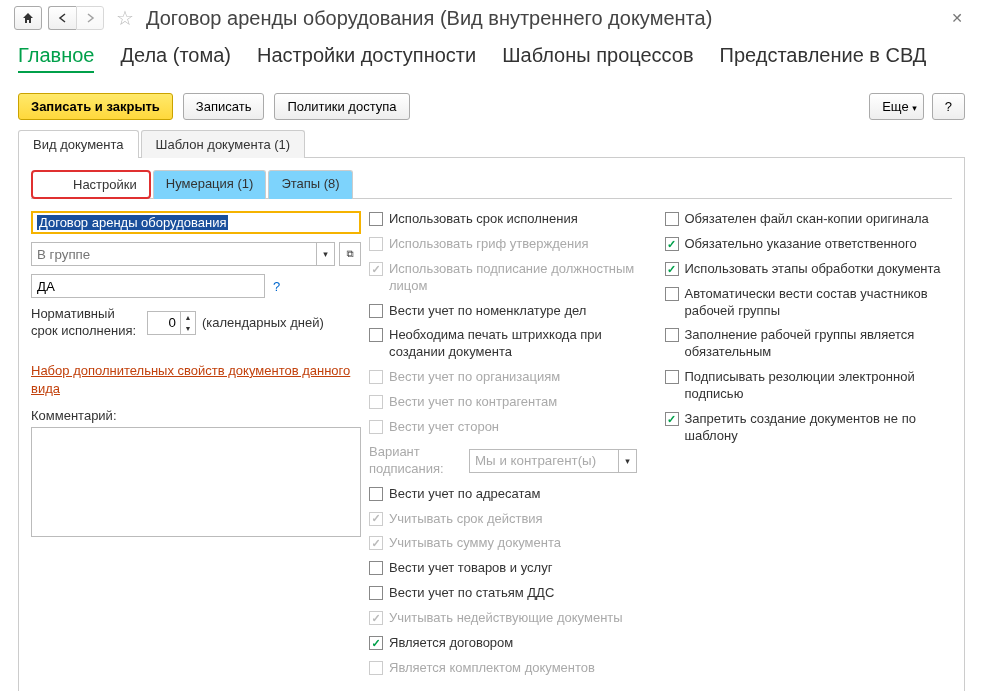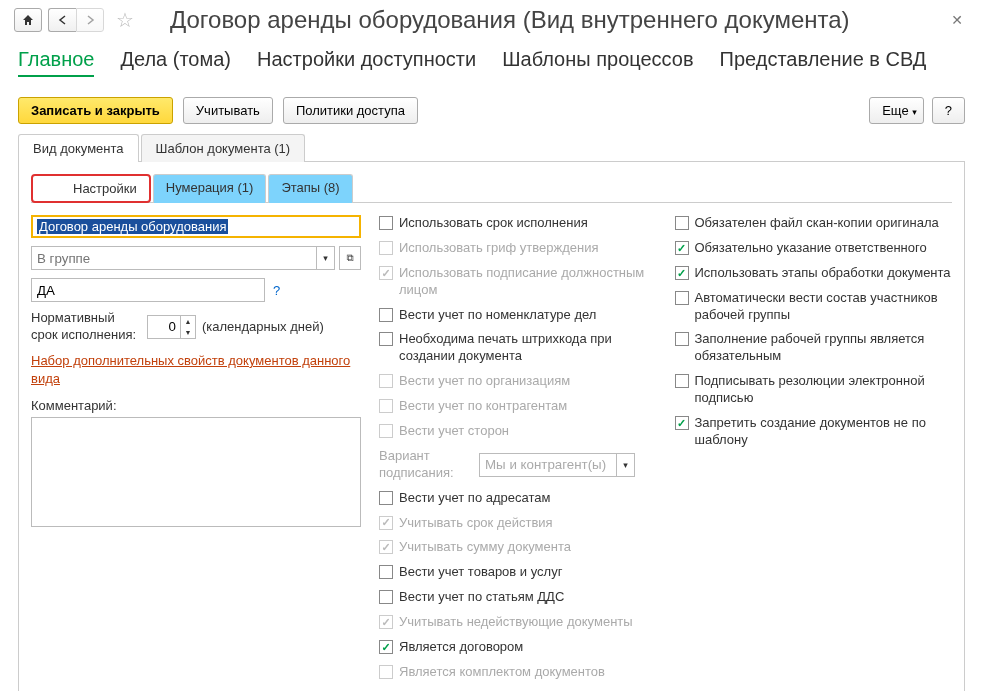--- a/index.html
+++ b/index.html
@@ -4,67 +4,67 @@
 <style>
 * { box-sizing: border-box; margin: 0; padding: 0; }
 body { font-family: Arial, sans-serif; font-size: 13px; color: #333; background: #fff; width: 983px; }
 .topbar { display: flex; align-items: center; padding: 6px 14px 4px; gap: 6px; }
 .icon-btn { background: linear-gradient(#fff,#f0f0f0); border: 1px solid #aaa; border-radius: 3px; width: 28px; height: 24px; display: inline-flex; align-items: center; justify-content: center; cursor: pointer; }
 .icon-btn.disabled { opacity: .45; }
 .nav-group { display: flex; }
 .nav-group .icon-btn:first-child { border-radius: 3px 0 0 3px; border-right: none; }
 .nav-group .icon-btn:last-child { border-radius: 0 3px 3px 0; }
 .star { color: #bbb; font-size: 20px; margin: 0 6px; }
-.page-title { font-size: 24px; color: #444; margin-left: 24px; }
+.page-title { font-size: 20px; color: #444; }
 .close-x { margin-left: auto; color: #777; font-size: 14px; cursor: pointer; padding: 0 6px; }
 .nav-links { display: flex; gap: 26px; padding: 10px 18px 14px; font-size: 20px; }
 .nav-links span { color: #333; cursor: pointer; }
 .nav-links span.active { color: #00a04a; border-bottom: 2px solid #00a04a; padding-bottom: 4px; }
 .toolbar { display: flex; gap: 10px; padding: 6px 18px 10px; align-items: center; }
 .btn { background: linear-gradient(#fff,#eee); border: 1px solid #aaa; border-radius: 3px; padding: 5px 12px; cursor: pointer; font-size: 13px; }
 .btn.primary { background: linear-gradient(#ffe96b,#ffd83c); border-color: #caa200; font-weight: bold; }
 .btn.more { padding-right: 6px; }
 .toolbar-right { margin-left: auto; display: flex; gap: 8px; }
 .tabs { display: flex; border-bottom: 1px solid #ccc; margin: 0 18px; }
 .tab { padding: 6px 14px; border: 1px solid #ccc; border-bottom: none; background: #f4f4f4; margin-right: 2px; margin-bottom: -1px; cursor: pointer; border-radius: 3px 3px 0 0; }
 .tab.active { background: #fff; }
 .tab-content { border: 1px solid #ccc; border-top: none; margin: 0 18px; padding: 12px; }
 .subtabs { display: flex; border-bottom: 1px solid #ccc; margin-bottom: 12px; }
 .subtab { padding: 5px 12px; border: 1px solid #ccc; border-bottom: none; background: #7dd3fc; margin-right: 2px; margin-bottom: -1px; cursor: pointer; border-radius: 3px 3px 0 0; }
 .subtab.active { background: #fff; padding-left: 40px; }
 .subtab.selected { border: 2px solid #e03030; border-radius: 4px; }
-.cols { display: flex; gap: 18px; }
+.cols { display: flex; gap: 8px; }
 .col-left { width: 330px; flex-shrink: 0; }
 .col-mid { flex: 1; }
 .col-right { flex: 1; }
 .fld-name { border: 2px solid #f5b300; padding: 2px 4px; margin-bottom: 8px; }
 .fld-name .sel { background: #1a4f9c; color: #fff; padding: 0 2px; }
 .input-row { display: flex; margin-bottom: 8px; align-items: center; }
 .txt-input { border: 1px solid #bbb; padding: 3px 5px; height: 24px; flex: 1; }
 .txt-input.disabled { color: #aaa; background: #fff; }
 .drop-btn { border: 1px solid #bbb; border-left: none; width: 18px; height: 24px; display: inline-flex; align-items: center; justify-content: center; cursor: pointer; font-size: 9px; }
 .ext-btn { border: 1px solid #bbb; width: 22px; height: 24px; margin-left: 4px; display: inline-flex; align-items: center; justify-content: center; cursor: pointer; font-size: 10px; }
 .help-q { color: #0066cc; margin-left: 8px; cursor: pointer; }
-.lbl-row { display: flex; align-items: center; margin-bottom: 8px; gap: 6px; }
+.lbl-row { display: flex; align-items: center; margin-bottom: 22px; gap: 6px; }
 .lbl-row .lbl { flex-shrink: 0; }
 .spinner { display: inline-flex; border: 1px solid #bbb; }
 .spinner input { width: 32px; border: none; text-align: right; padding: 2px 4px; height: 22px; }
 .spinner .sp-btns { display: flex; flex-direction: column; border-left: 1px solid #bbb; }
 .spinner .sp-btns span { font-size: 7px; height: 11px; width: 14px; display: flex; align-items: center; justify-content: center; cursor: pointer; }
 .link { color: #c2410c; text-decoration: underline; cursor: pointer; display: block; margin-bottom: 10px; line-height: 1.4; }
 .textarea { border: 1px solid #bbb; height: 110px; width: 100%; resize: none; padding: 4px; font-family: inherit; font-size: 13px; }
 .chk-row { display: flex; align-items: flex-start; gap: 6px; margin-bottom: 8px; line-height: 1.3; }
 .chk { width: 14px; height: 14px; border: 1px solid #888; flex-shrink: 0; margin-top: 1px; display: inline-flex; align-items: center; justify-content: center; font-size: 11px; background: #fff; }
 .chk.checked::after { content: "✓"; color: #00a04a; font-weight: bold; }
 .chk.disabled { border-color: #ccc; }
 .chk.disabled.checked::after { color: #bbb; }
 .chk-row.disabled { color: #aaa; }
 .var-row { display: flex; align-items: center; gap: 10px; margin: 8px 0; }
 .var-row .sel-box { display: flex; }
-.var-row .sel-box .txt-input { width: 138px; }
+.var-row .sel-box .txt-input { width: 150px; }
 </style>
 </head>
 <body>
 
 <div class="topbar">
   <span class="icon-btn">
     <svg width="14" height="14" viewBox="0 0 14 14">
         <path d="M7 2 L12 7 L10 7 L10 12 L8 12 L8 9 L6 9 L6 12 L4 12 L4 7 L2 7 Z" fill="#333"></path>
       </svg>
   </span>
@@ -88,21 +88,21 @@
 <div class="nav-links">
   <span class="active">Главное</span>
   <span>Дела (тома)</span>
   <span>Настройки доступности</span>
   <span>Шаблоны процессов</span>
   <span>Представление в СВД</span>
 </div>
 
 <div class="toolbar">
   <button class="btn primary">Записать и закрыть</button>
-  <button class="btn">Учитывать</button>
+  <button class="btn">Записать</button>
   <button class="btn">Политики доступа</button>
   <div class="toolbar-right">
     <button class="btn more"><span>Еще</span> <span style="font-size:9px">▾</span></button>
     <button class="btn">?</button>
   </div>
 </div>
 
 <div class="tabs">
   <div class="tab active">Вид документа</div>
   <div class="tab">Шаблон документа (1)</div>

